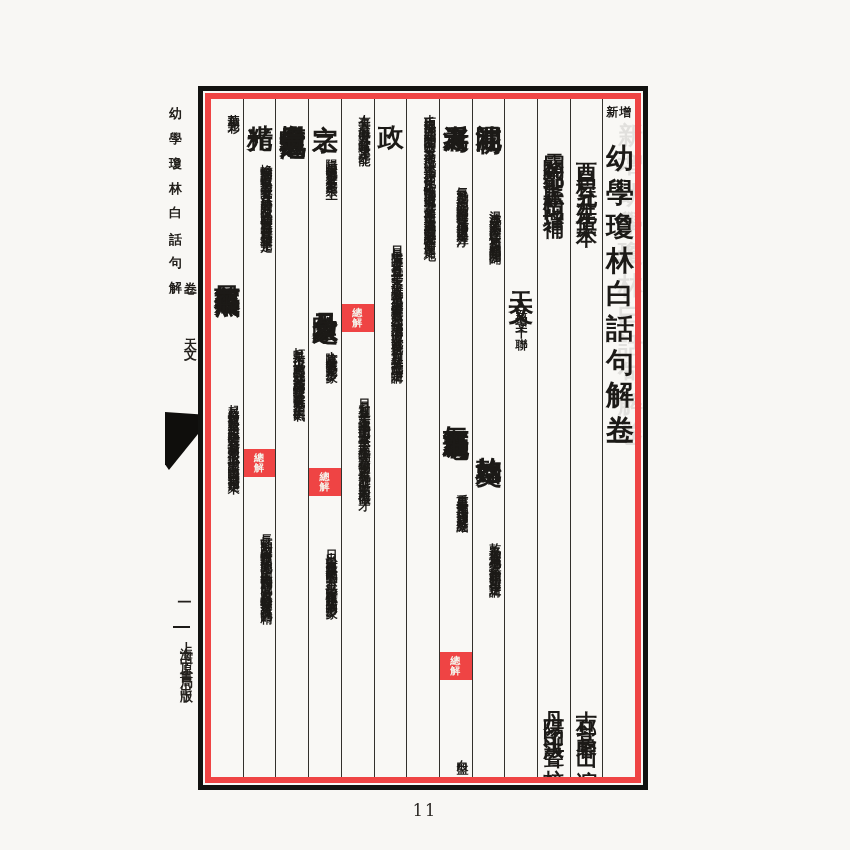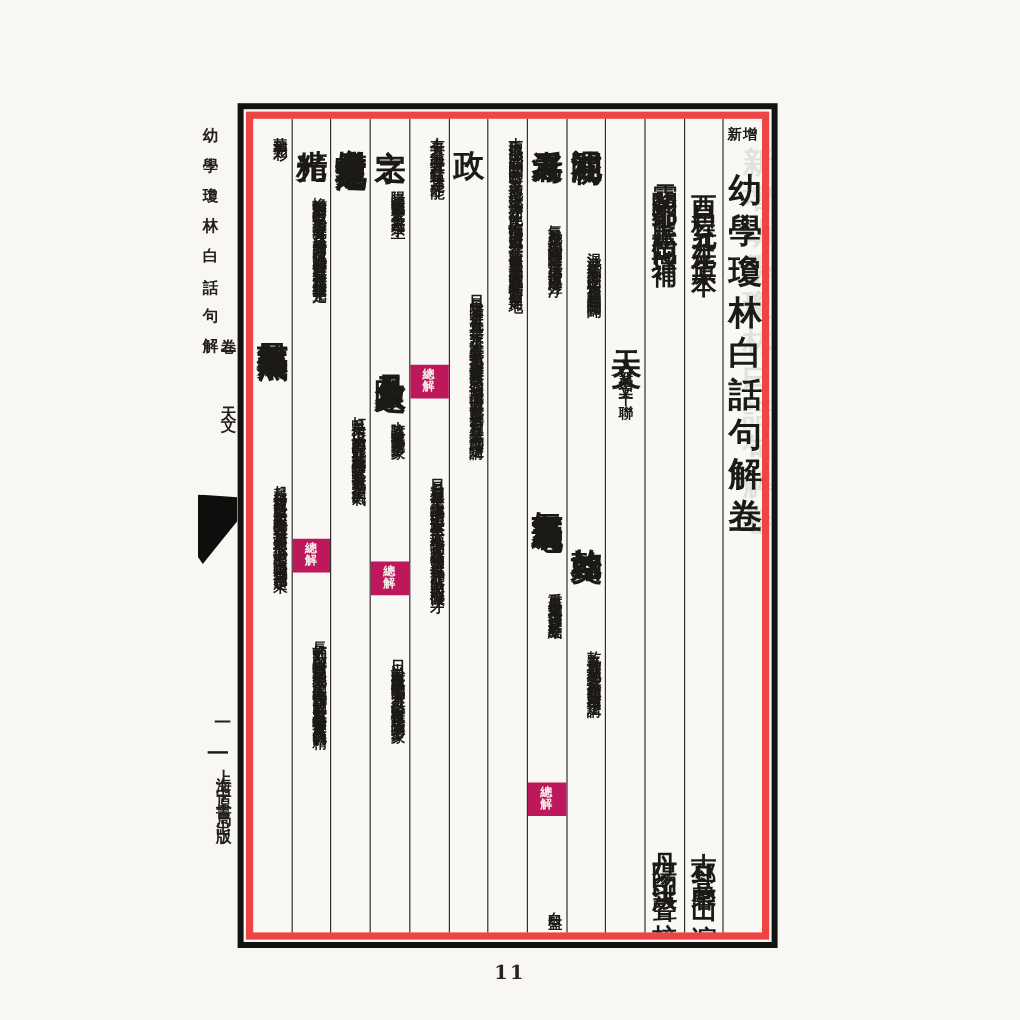--- a/index.html
+++ b/index.html
@@ -25,21 +25,21 @@
                  align-self:flex-end; }
   .seg-title   { font-size:28px; line-height:1.1; letter-spacing:34px; font-weight:bold;
                  align-self:center; }
   .seg-hpair   { writing-mode:horizontal-tb; font-size:12px; font-weight:bold;
                  text-align:center; letter-spacing:1px; }
   .seg-byline  { font-size:21px; letter-spacing:8px; font-weight:bold; align-self:center; }
   .seg-name    { font-size:21px; letter-spacing:9px; font-weight:bold; align-self:center; }
   .seg-role    { font-size:21px; font-weight:bold; align-self:center; }
   .seg-section { font-size:25px; letter-spacing:6px; font-weight:bold; align-self:center; }
   .seg-note    { font-size:12px; letter-spacing:6px; font-weight:600; align-self:center; }
-  .seal-badge  { writing-mode:horizontal-tb; background:#be185d; color:#f4f2ea;
+  .seal-badge  { writing-mode:horizontal-tb; background:#ef4444; color:#f4f2ea;
                  font-size:10px; line-height:1; padding:4px 18px; border-radius:3px;
                  letter-spacing:1px; align-self:center; font-weight:bold; }
   .seg-spacer  { flex:0 0 auto; }
 
   
   .ghost { position:absolute; right:-4px; top:10px; writing-mode:vertical-rl;
            text-orientation:upright; font-size:25px; letter-spacing:30px; font-weight:bold;
            color:#1c1a17; opacity:0.10; z-index:0; pointer-events:none; }
 
   
@@ -51,21 +51,21 @@
   .folio-label   { left:175px; top:594px; font-size:14px; }
   .publisher     { left:177px; top:631px; font-size:13px; letter-spacing:7px; }
   .pennant { position:absolute; left:165px; top:412px; width:33px; height:58px;
              background:#0f0e0c;
              clip-path:polygon(0 0, 100% 4%, 100% 38%, 12% 100%, 0 90%); }
   .margin-dash { position:absolute; left:173px; top:626px; width:17px; height:2px;
                  background:#1c1a17; }
 
   .page-number { position:absolute; left:0; top:801px; width:850px; text-align:center;
                  font-family:"DejaVu Serif","Liberation Serif",serif;
-                 font-size:16px; font-weight:bold; color:#26231f; letter-spacing:2px; }
+                 font-size:16px; font-weight:normal; color:#26231f; letter-spacing:2px; }
 </style>
 </head>
 <body>
 
 <div class="canvas">
 
   <div class="margin-item running-title">幼學瓊林白話句解</div>
   <div class="margin-item vol-label">卷一</div>
   <div class="margin-item sec-label">天文</div>
   <div class="pennant"></div>

